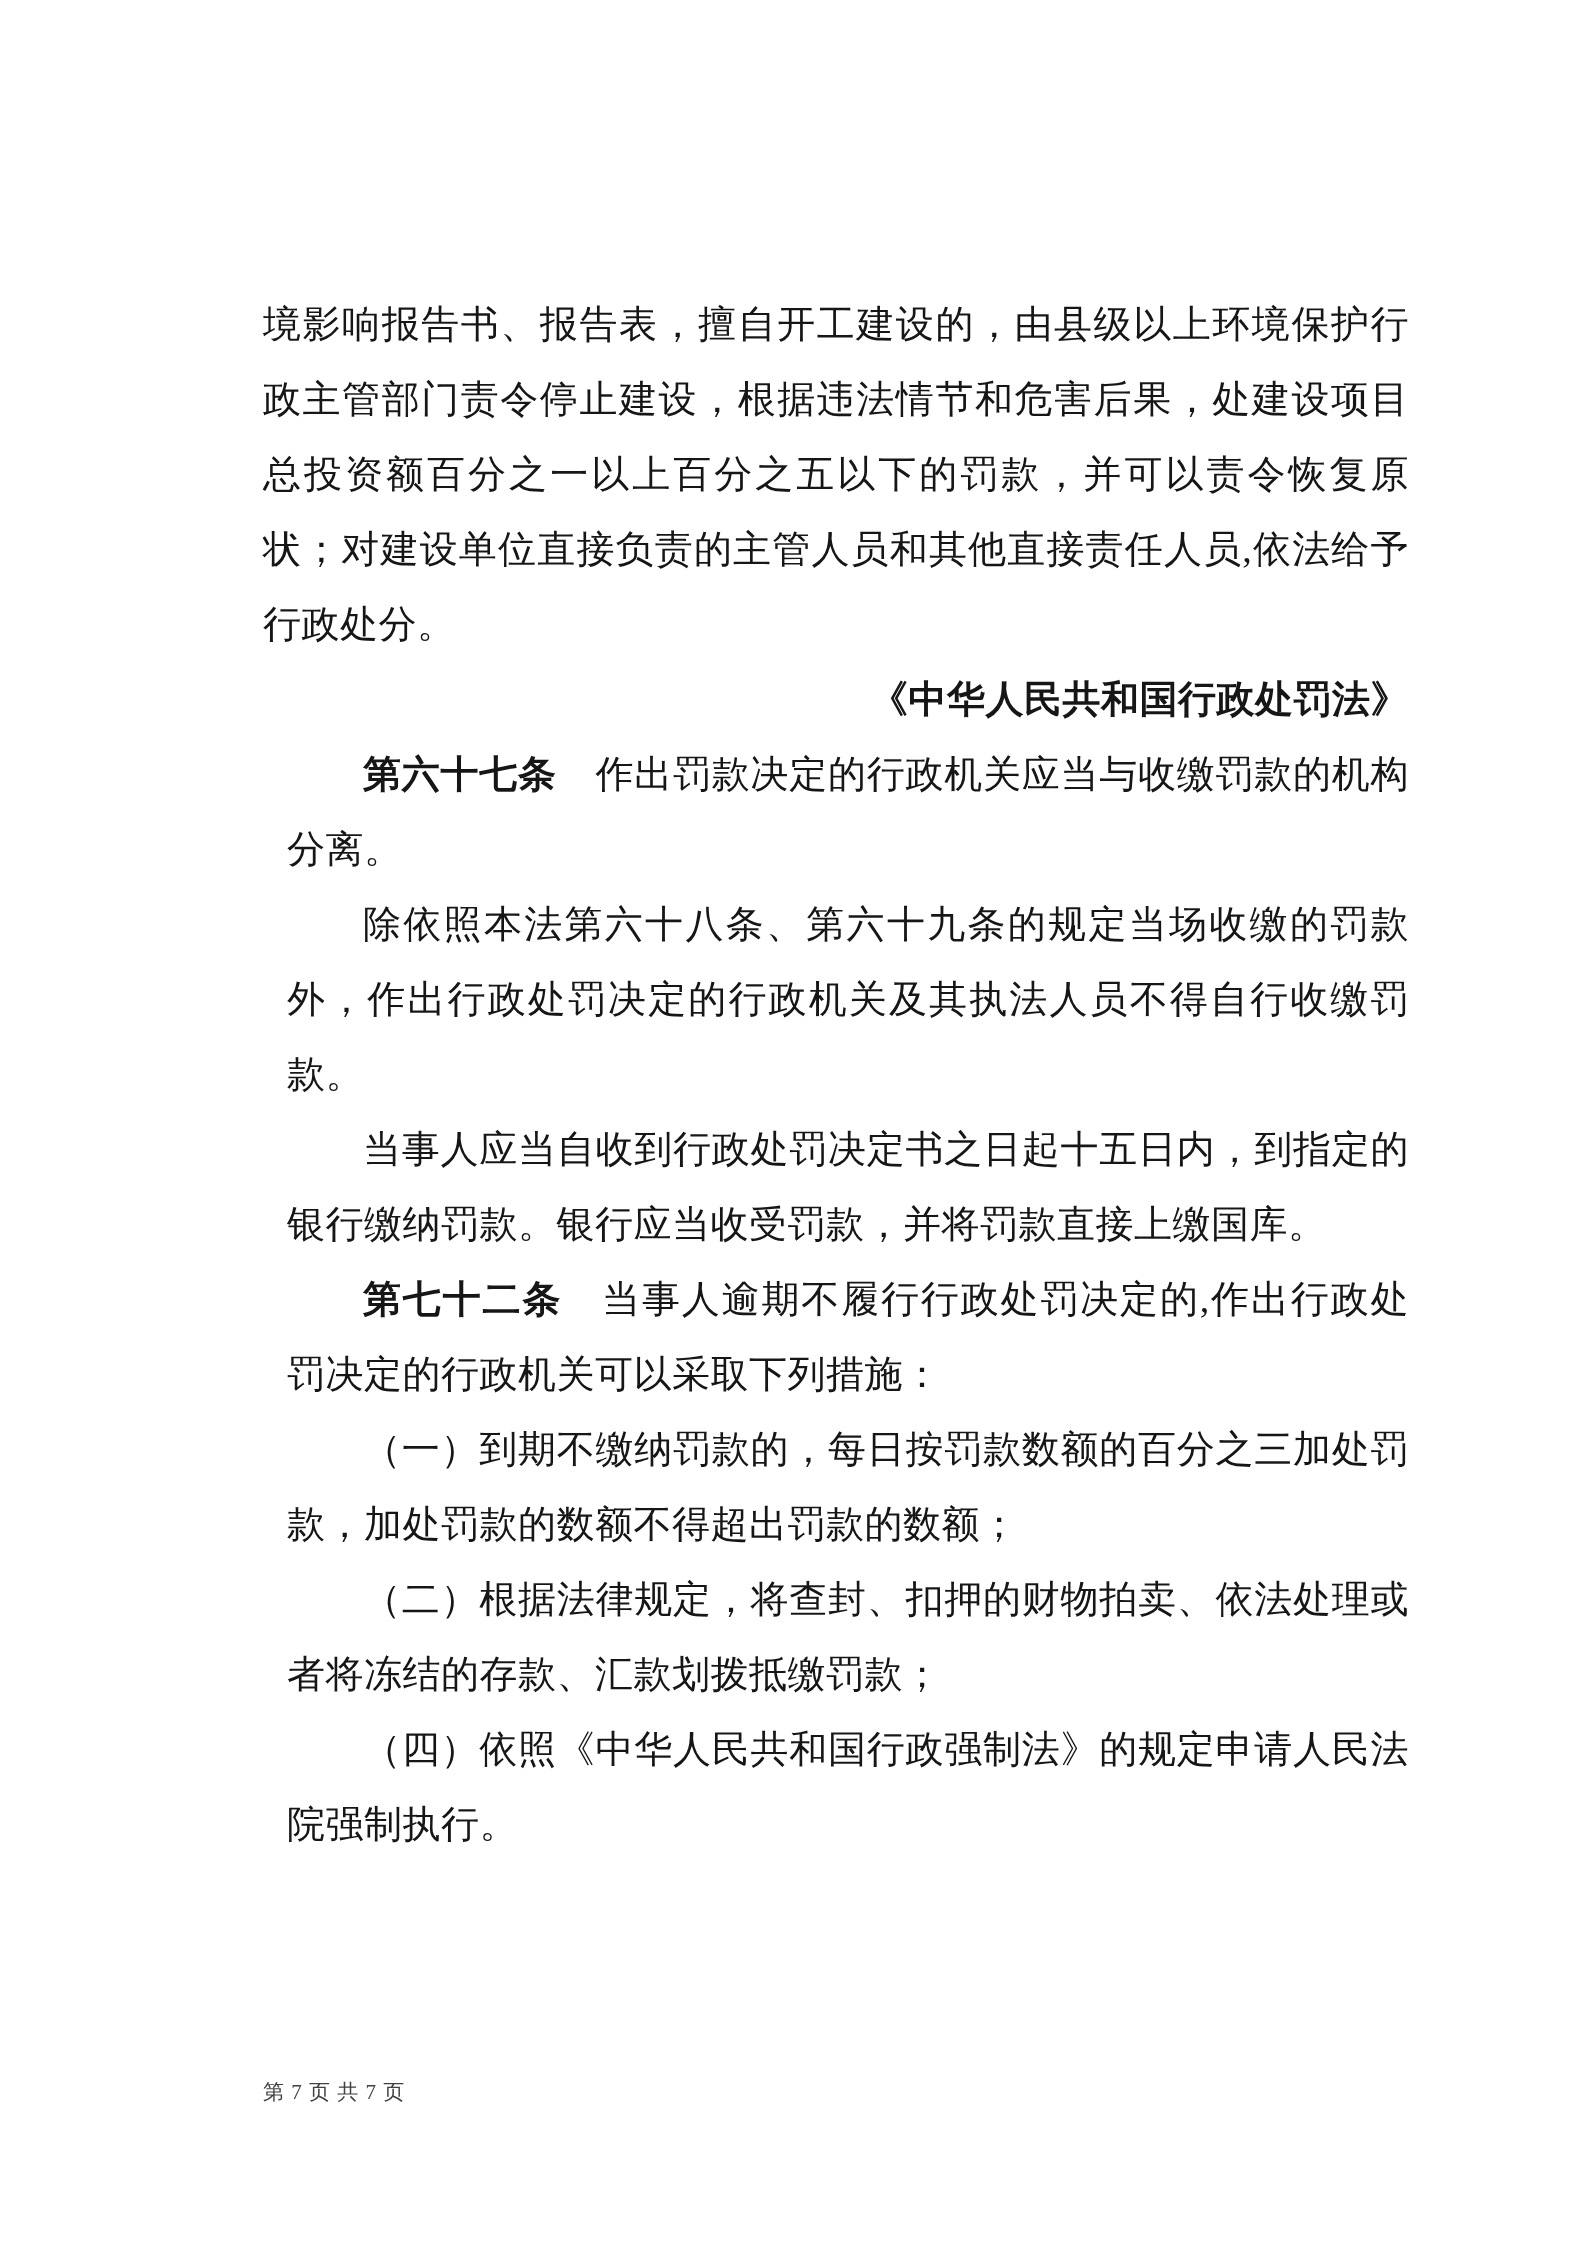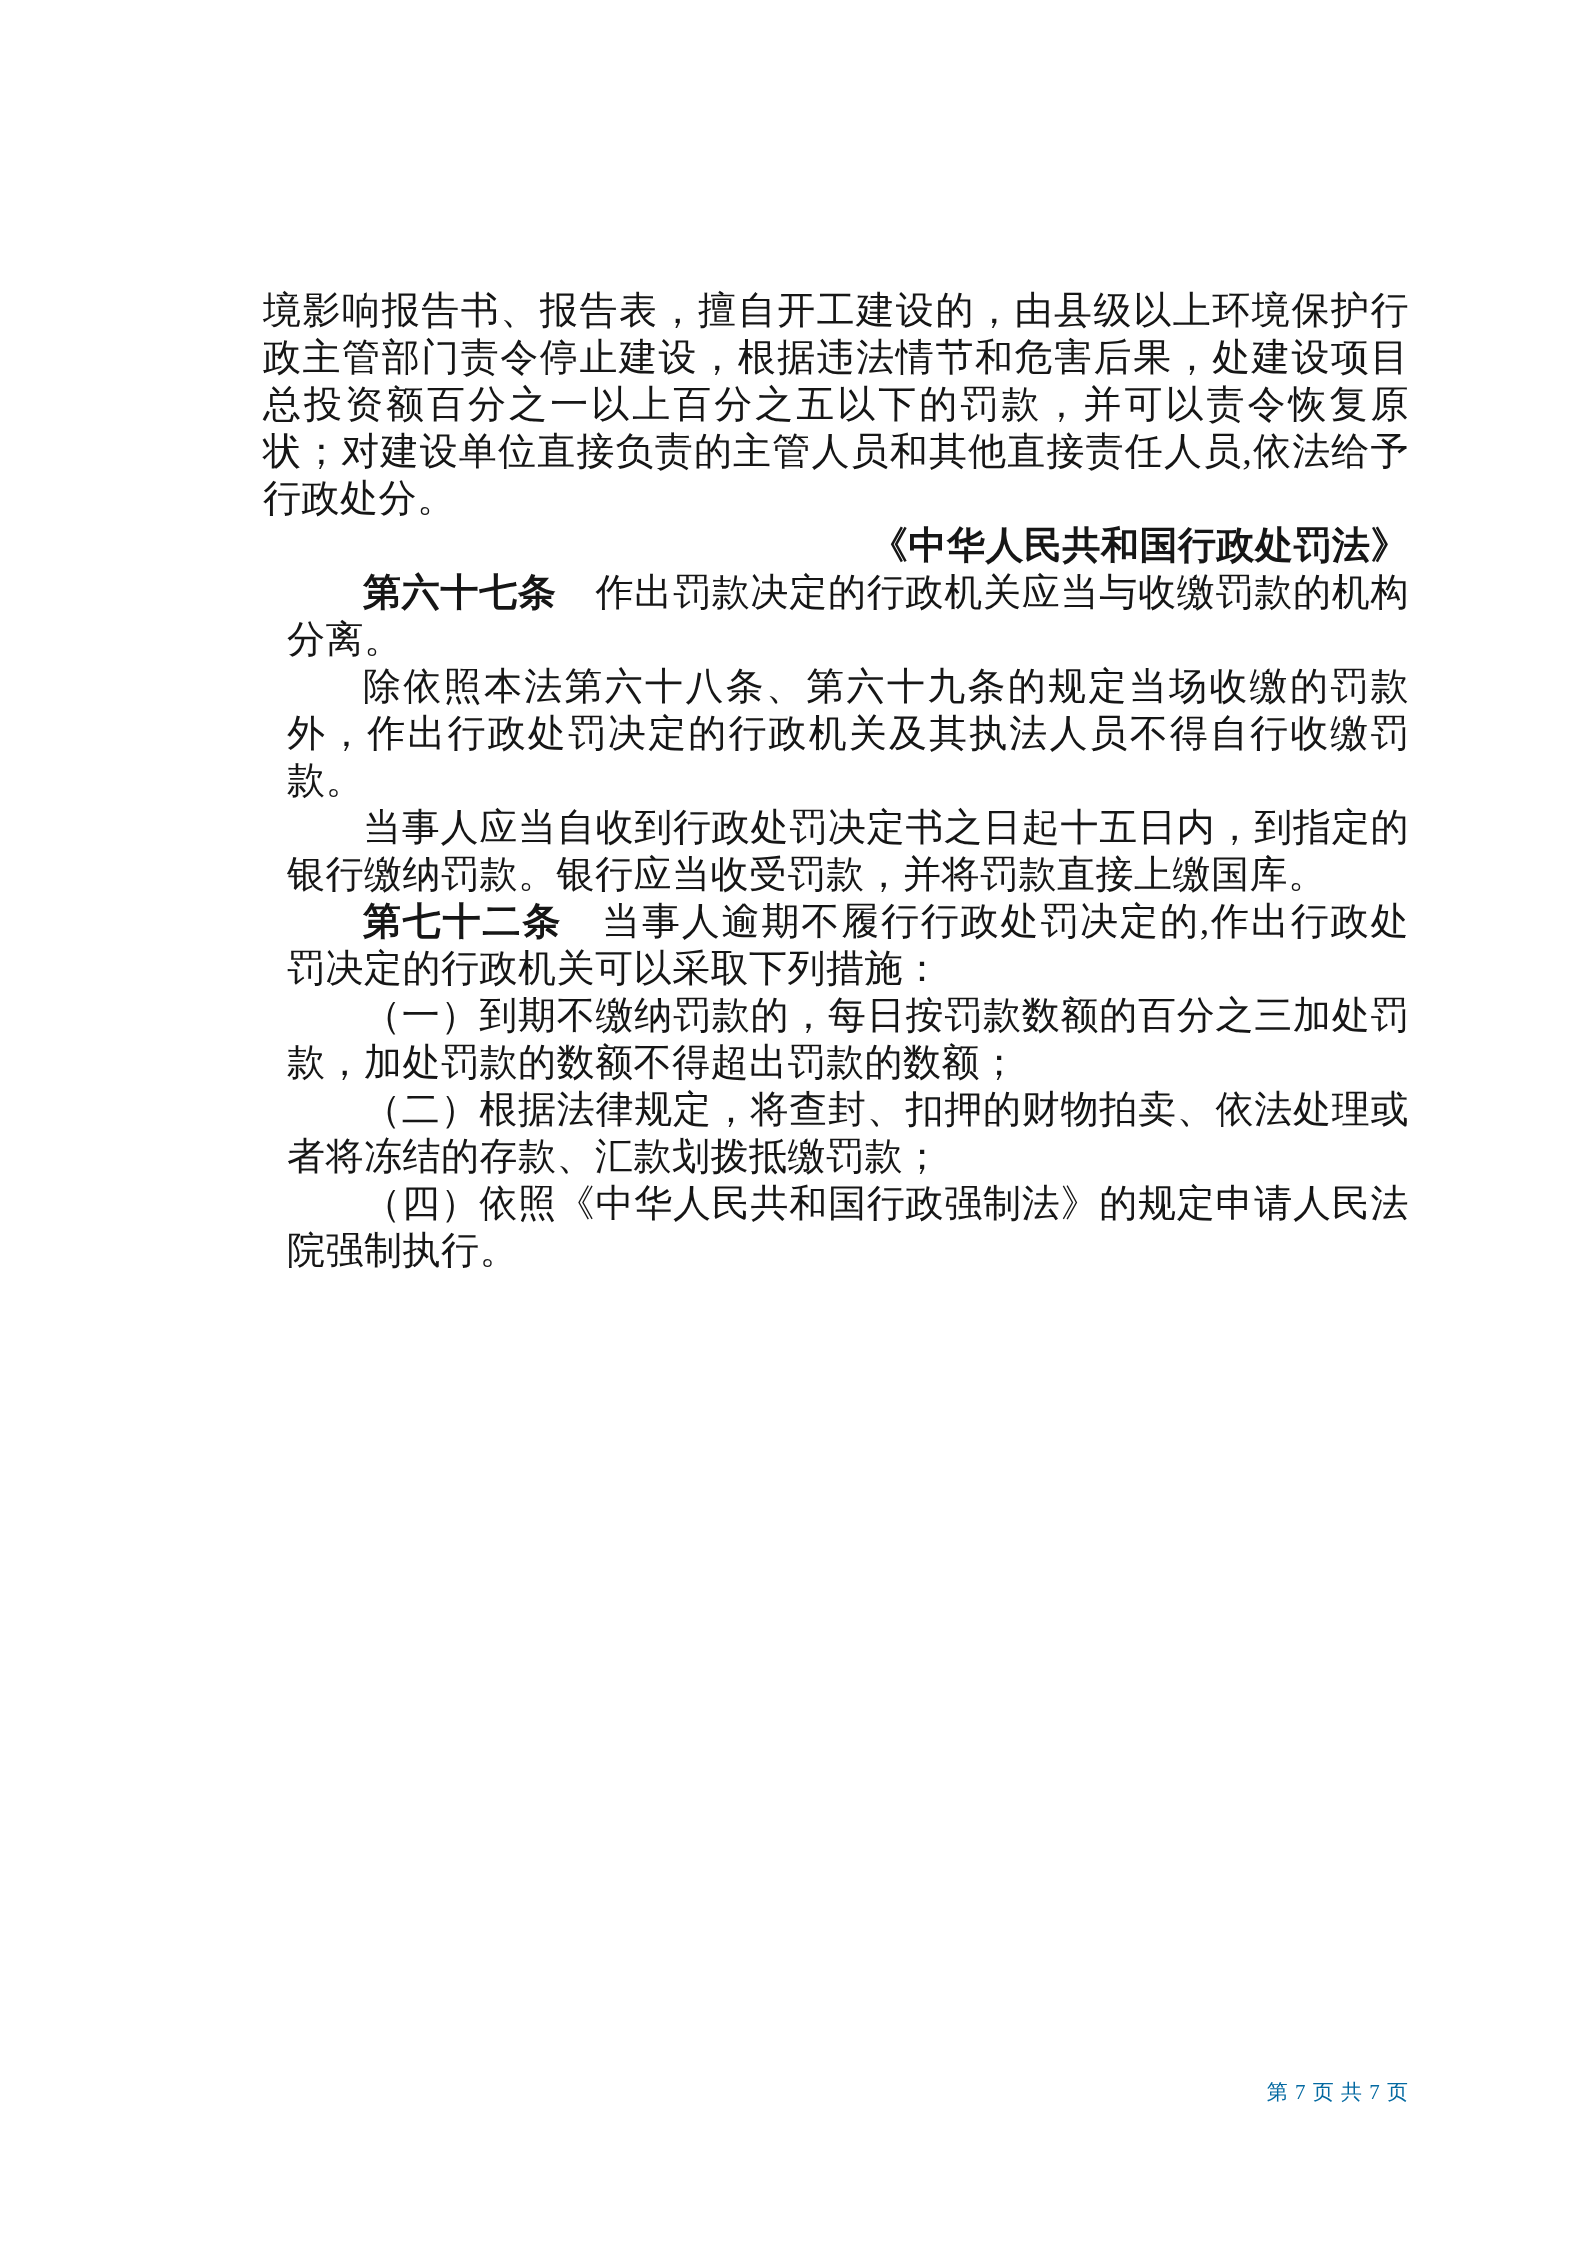--- a/index.html
+++ b/index.html
@@ -19,21 +19,21 @@
   }
   .content {
     position: absolute;
     left: 263px;
     top: 287px;
     width: 1146px;
   }
   p.para {
     margin: 0;
     font-size: 38px;
-    line-height: 47px;
+    line-height: 75px;
     text-align: justify;
     letter-spacing: 0.5px;
     word-break: break-all;
   }
   p.para.indent {
     text-indent: 76px;
     margin-left: 24px;
   }
   p.para.heading {
     text-align: right;
@@ -41,24 +41,24 @@
     font-weight: 700;
   }
   p.para b.term {
     font-weight: 700;
   }
   .footer {
     position: absolute;
     left: 263px;
     width: 1146px;
     top: 2078px;
-    text-align: right;
+    text-align: left;
     font-size: 21px;
     letter-spacing: 1px;
-    color: #0369a1;
+    color: #404040;
   }
 </style>
 </head>
 <body>
 
 <div class="page">
   <div class="content">
     <div>
         <p class="para body"><span>境影响报告书、报告表，擅自开工建设的，由县级以上环境保护行政主管部门责令停止建设，根据违法情节和危害后果，处建设项目总投资额百分之一以上百分之五以下的罚款，并可以责令恢复原状；对建设单位直接负责的主管人员和其他直接责任人员,依法给予行政处分。</span></p>
         <p class="para heading"><span>《中华人民共和国行政处罚法》</span></p>

